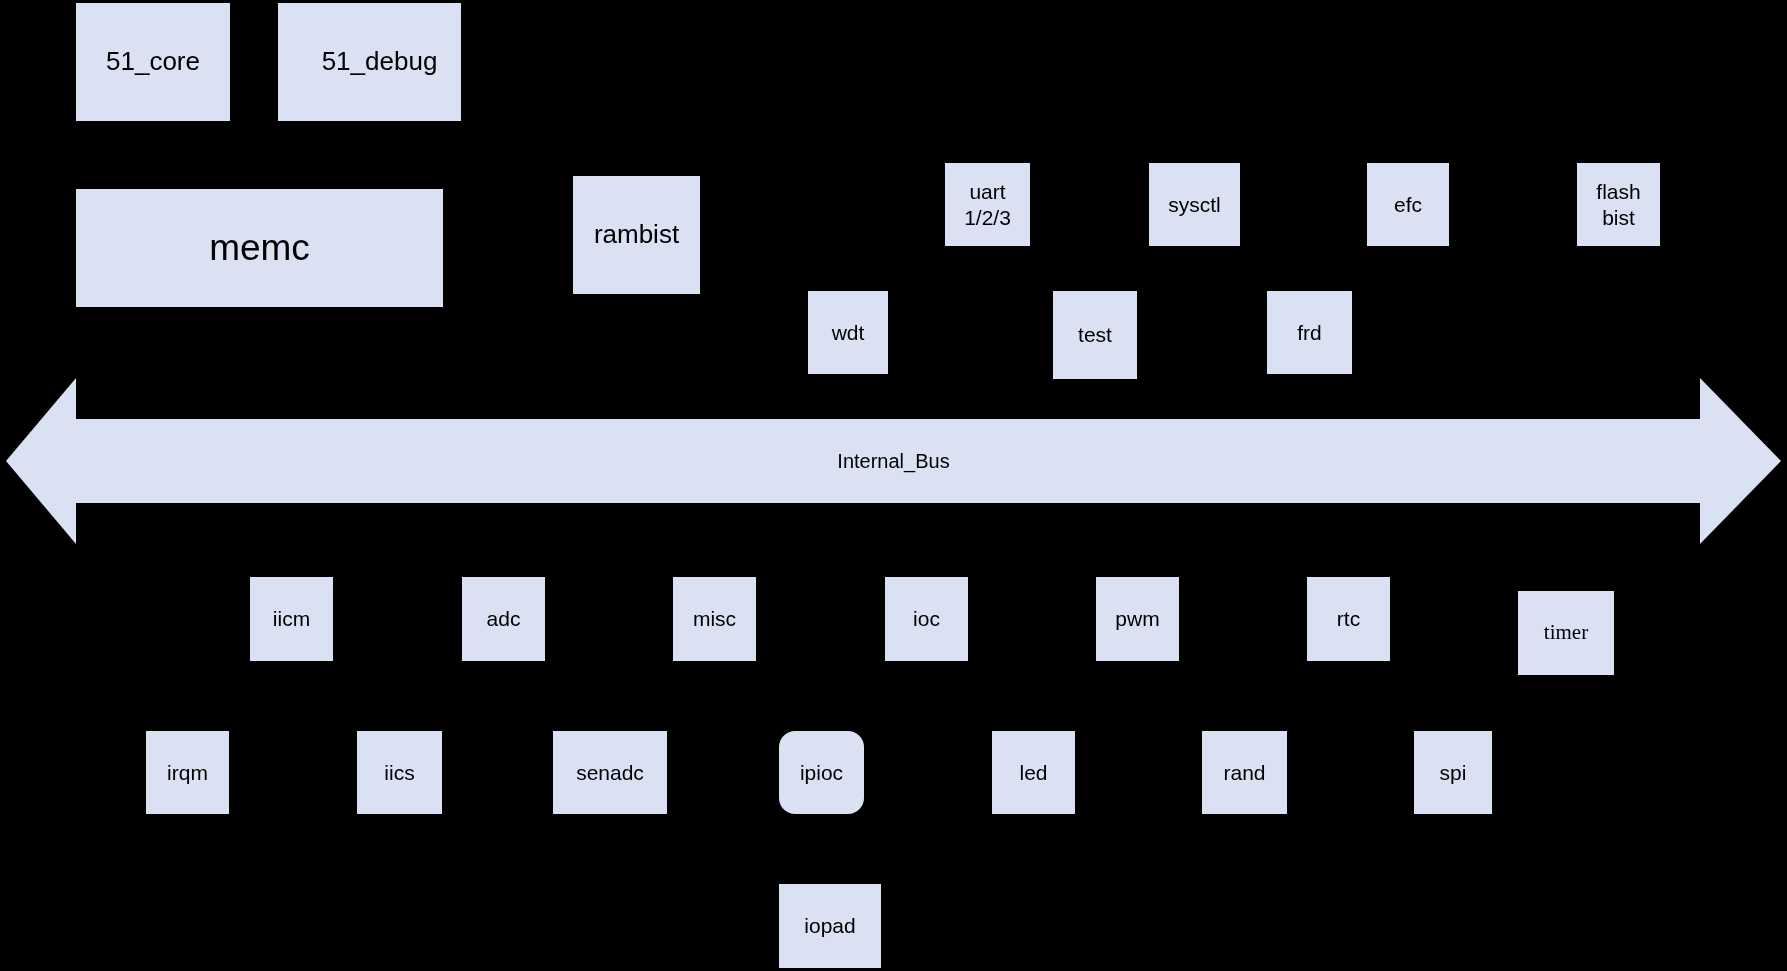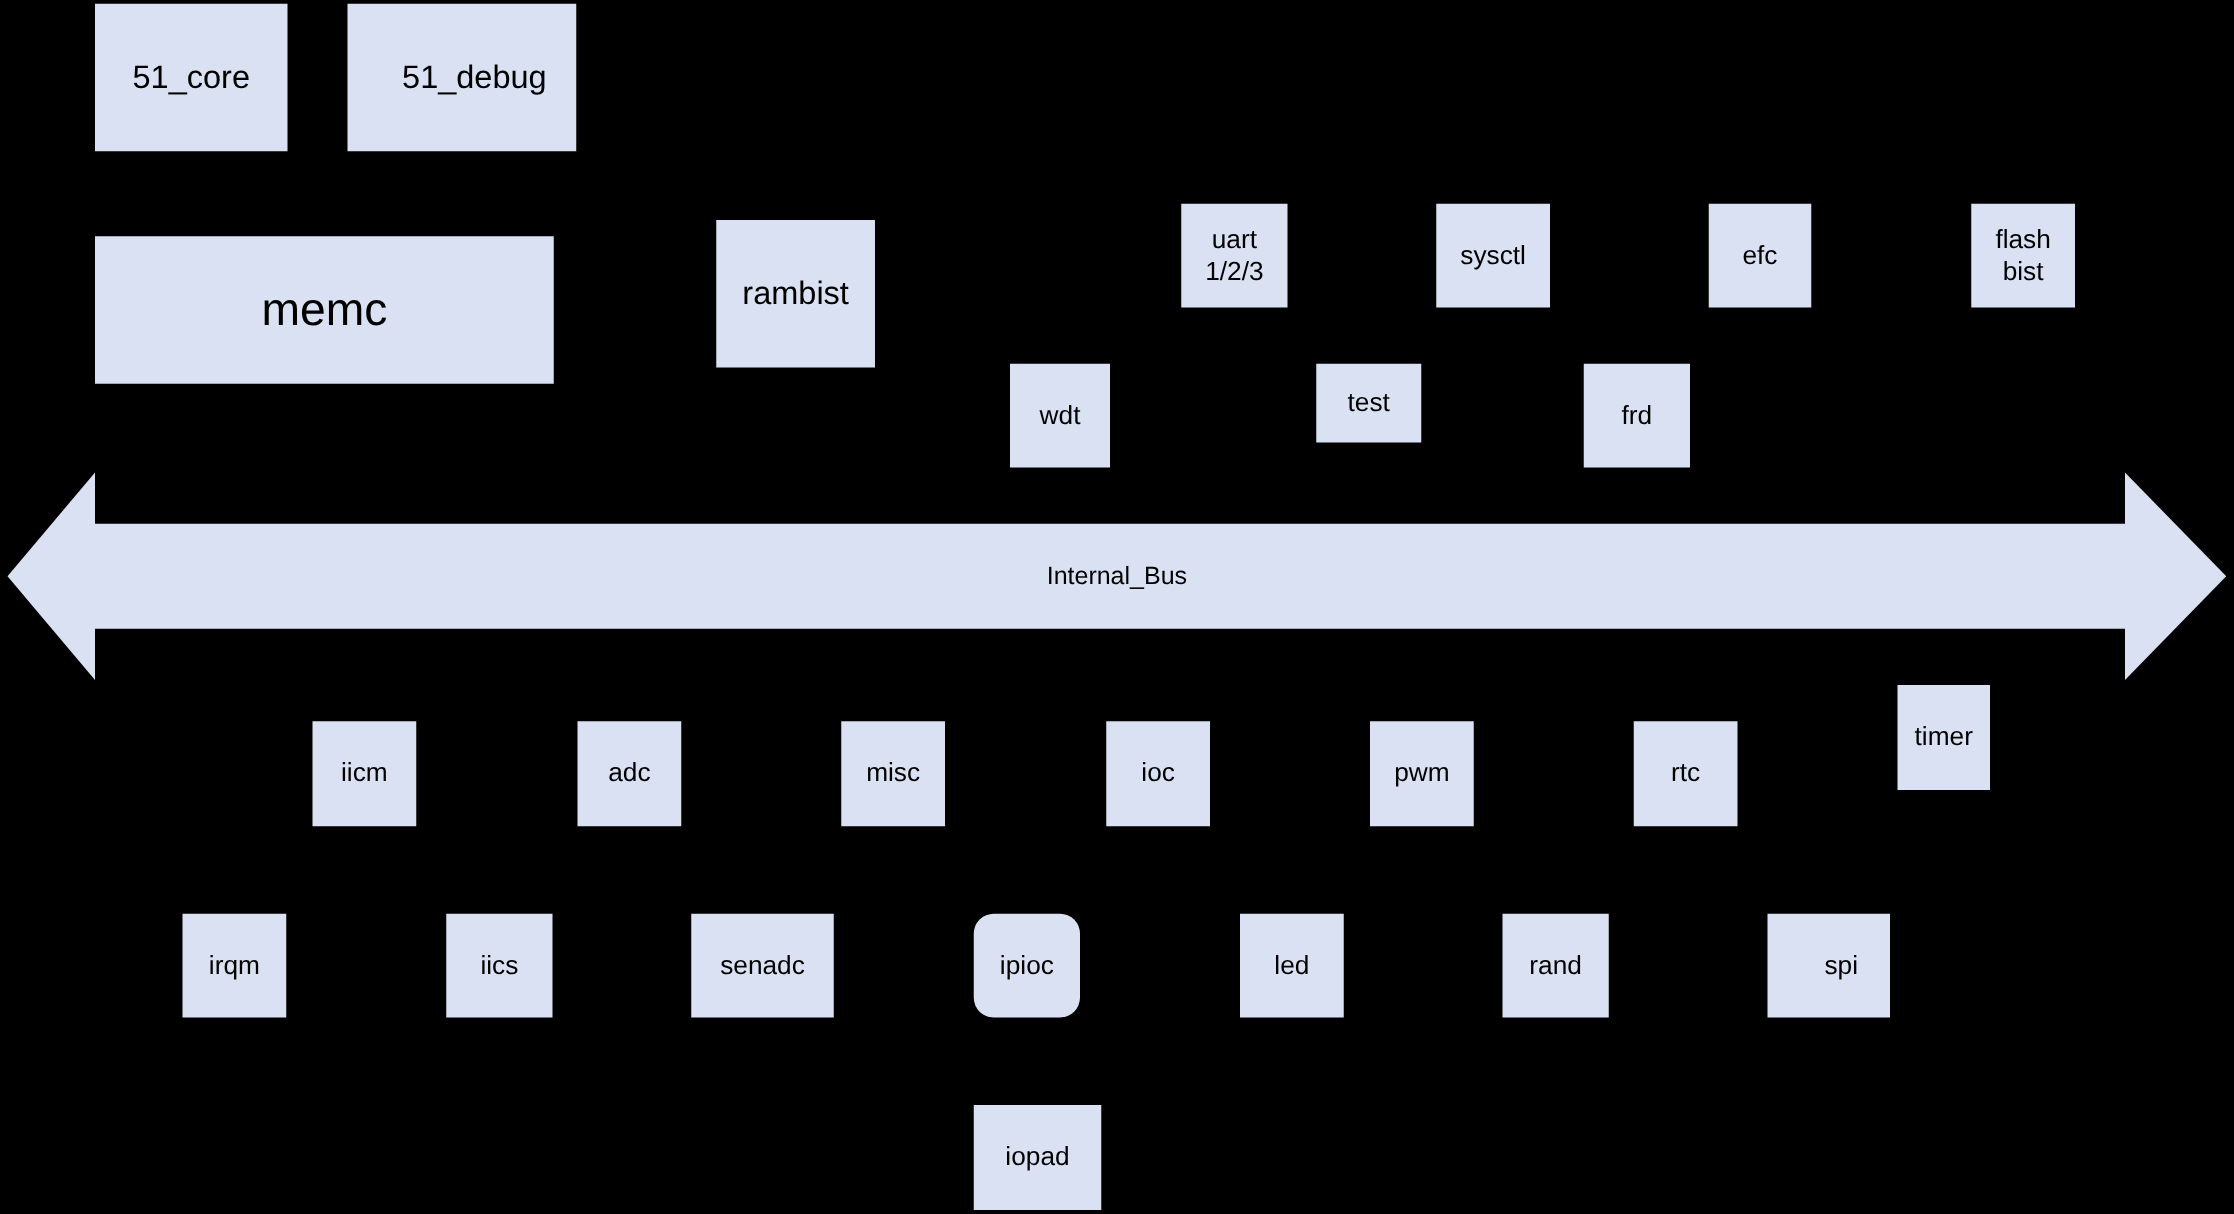--- a/index.html
+++ b/index.html
@@ -74,39 +74,39 @@
   <div class="block fs37" style="left:76px;   top:189px; width:367px; height:118px;">memc</div>
   <div class="block fs26" style="left:573px;  top:176px; width:127px; height:118px;">rambist</div>
   <div class="block" style="left:945px;  top:163px; width:85px;  height:83px;">uart
 1/2/3</div>
   <div class="block" style="left:1149px; top:163px; width:91px;  height:83px;">sysctl</div>
   <div class="block" style="left:1367px; top:163px; width:82px;  height:83px;">efc</div>
   <div class="block" style="left:1577px; top:163px; width:83px;  height:83px;">flash
 bist</div>
 
   <div class="block" style="left:808px;  top:291px; width:80px; height:83px;">wdt</div>
-  <div class="block" style="left:1053px; top:291px; width:84px; height:63px;text-align:center;">test</div>
+  <div class="block" style="left:1053px; top:291px; width:84px; height:88px;text-align:center;">test</div>
   <div class="block" style="left:1267px; top:291px; width:85px; height:83px;">frd</div>
 
   <div class="bus-shaft"></div>
   <div class="bus-head bus-head-left"></div>
   <div class="bus-head bus-head-right"></div>
   <div class="bus-label">Internal_Bus</div>
 
   <div class="block" style="left:250px;  top:577px; width:83px; height:84px;">iicm</div>
   <div class="block" style="left:462px;  top:577px; width:83px; height:84px;">adc</div>
   <div class="block" style="left:673px;  top:577px; width:83px; height:84px;">misc</div>
   <div class="block" style="left:885px;  top:577px; width:83px; height:84px;">ioc</div>
   <div class="block" style="left:1096px; top:577px; width:83px; height:84px;">pwm</div>
   <div class="block" style="left:1307px; top:577px; width:83px; height:84px;">rtc</div>
-  <div class="block" style="left:1518px; top:548px; width:74px; height:84px;">timer</div>
+  <div class="block" style="left:1518px; top:591px; width:96px; height:84px;font-family:Liberation Serif, serif;">timer</div>
 
   <div class="block" style="left:146px;  top:731px; width:83px;  height:83px;">irqm</div>
   <div class="block" style="left:357px;  top:731px; width:85px;  height:83px;">iics</div>
   <div class="block" style="left:553px;  top:731px; width:114px; height:83px;">senadc</div>
   <div class="block" style="left:779px;  top:731px; width:85px;  height:83px;border-radius:16px;">ipioc</div>
   <div class="block" style="left:992px;  top:731px; width:83px;  height:83px;">led</div>
   <div class="block" style="left:1202px; top:731px; width:85px;  height:83px;">rand</div>
-  <div class="block" style="left:1414px; top:731px; width:78px;  height:83px;padding-left:20px;">spi</div>
+  <div class="block" style="left:1414px; top:731px; width:78px;  height:83px;">spi</div>
 
   <div class="block" style="left:779px; top:884px; width:102px; height:84px;">iopad</div>
 
 </div>
 
 </body></html>

